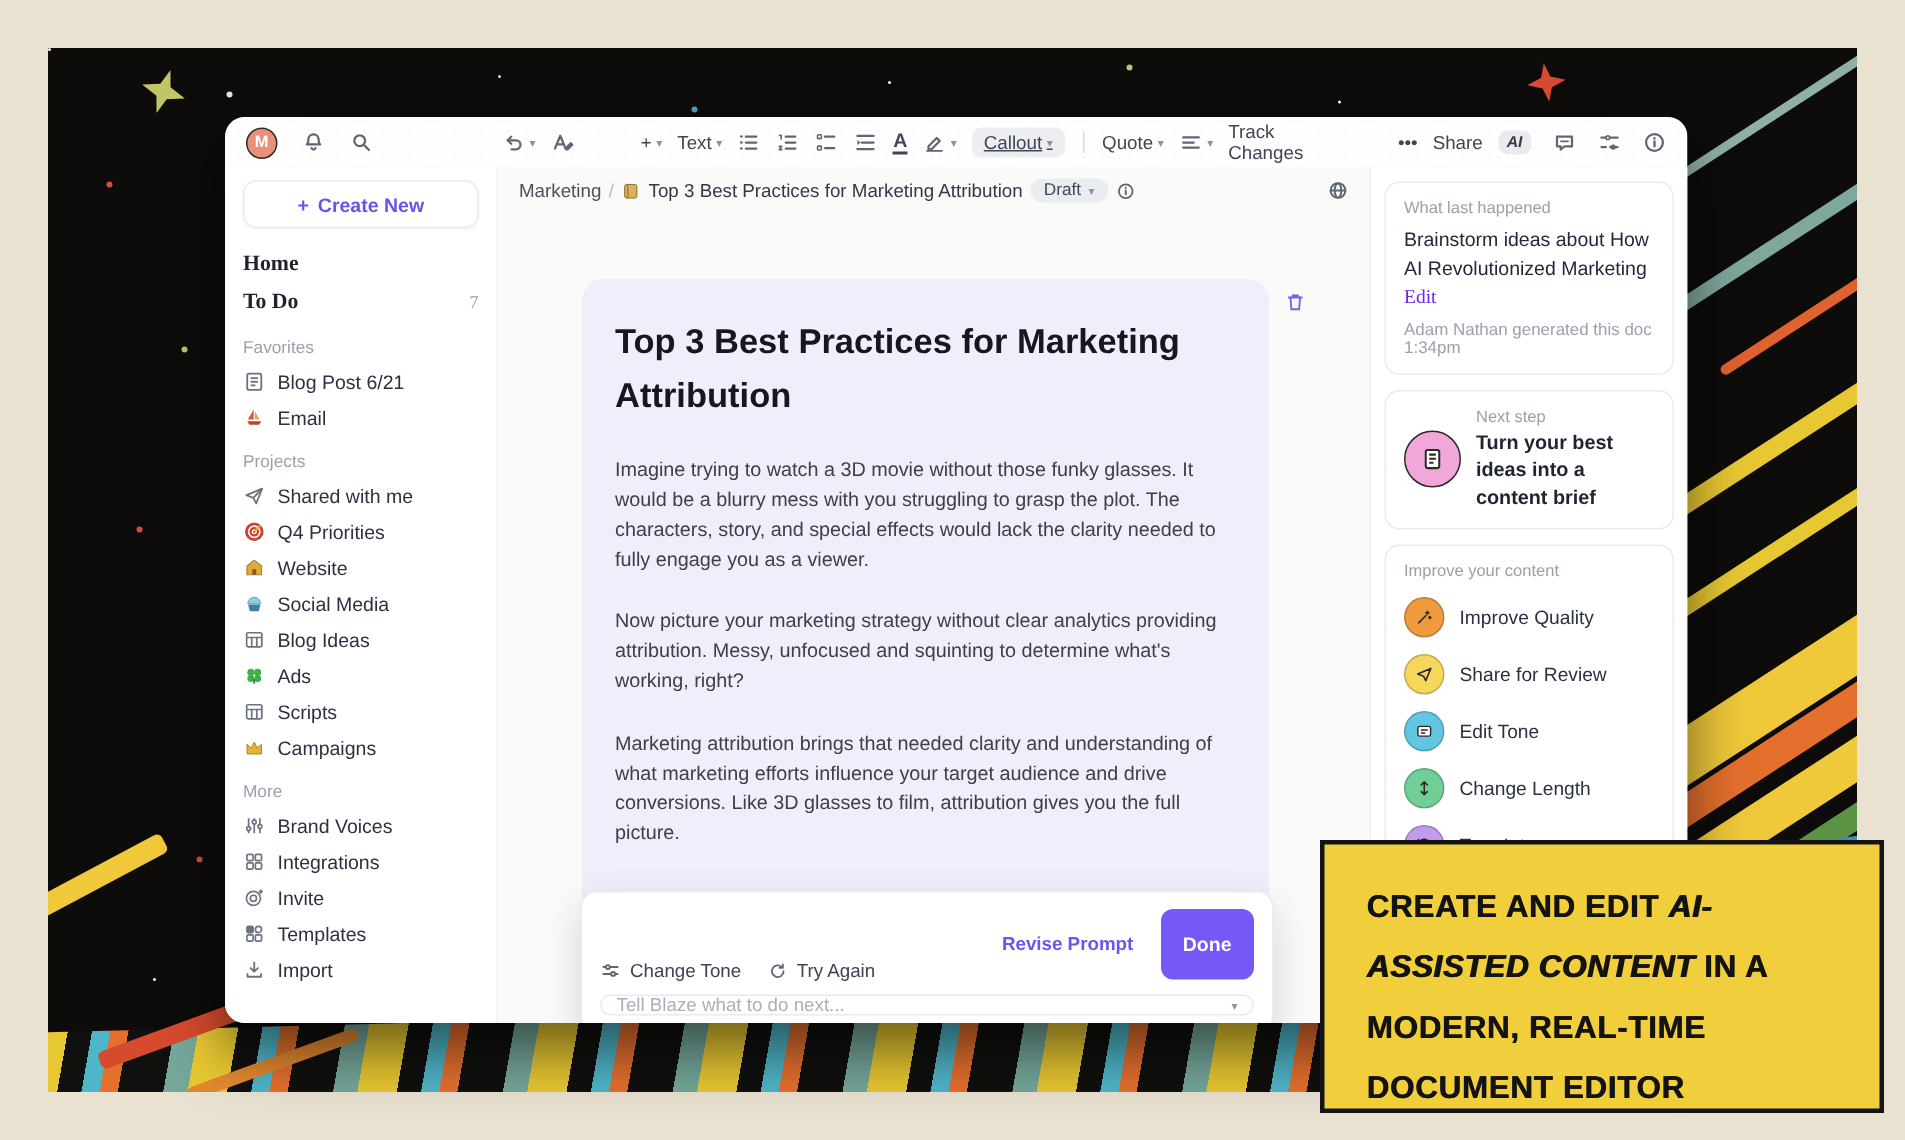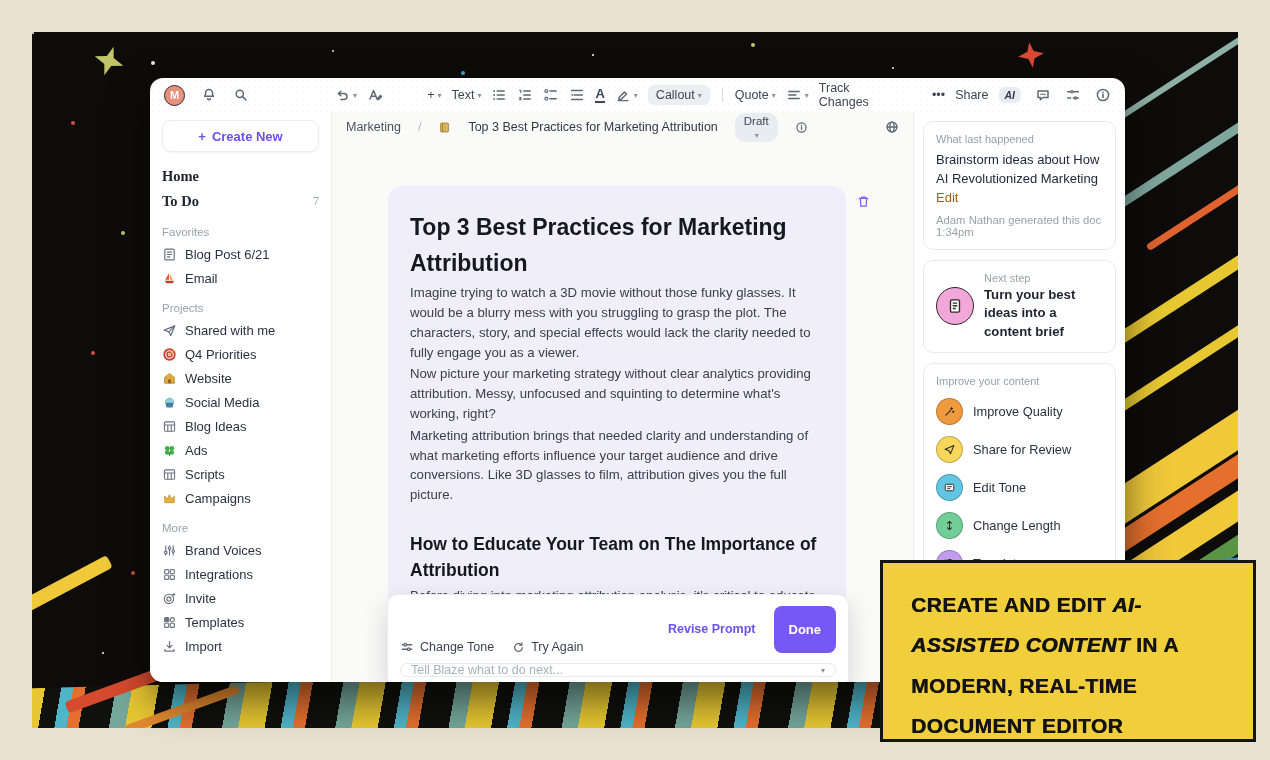--- a/index.html
+++ b/index.html
@@ -45,68 +45,68 @@
     background-image:radial-gradient(rgba(40,40,60,0.025) 1px, transparent 1px); background-size:6px 6px; }
 
   
   .topbar { grid-column:1 / 4; display:flex; align-items:center; padding:0 14px; gap:10px; color:#5E6774; }
   .tb-left { width:160px; display:flex; align-items:center; gap:16px; flex:0 0 auto; }
   .logo { width:21px; height:21px; border-radius:50%; background:#E8907B; border:1.6px solid #2E2A28; color:#fff;
     font-weight:bold; font-size:11px; display:flex; align-items:center; justify-content:center; }
   .ic { width:16px; height:16px; stroke:#5E6774; fill:none; stroke-width:1.5; stroke-linecap:round; stroke-linejoin:round; flex:0 0 auto; }
   .chev { font-size:8px; color:#8A93A0; margin-left:1px; }
   .tool { display:flex; align-items:center; gap:2px; color:#3E4654; font-size:12.5px; cursor:default; }
-  .pill { background:#ECEEF2; border-radius:6px; padding:3px 8px; }
+  .pill { background:#ECEEF2; border-radius:6px; padding:3px 8px;text-decoration:underline; }
   .vdiv { width:1px; height:14px; background:#D8DBE0; margin:0 2px; }
   .aund { font-size:13px; font-weight:600; color:#3E4654; border-bottom:2px solid #3E4654; line-height:1.05; }
   .tb-right { margin-left:auto; display:flex; align-items:center; gap:14px;text-align:right; }
   .aibadge { background:#E9EBF0; border-radius:6px; padding:2px 6px; font-size:10.5px; font-style:italic; font-weight:bold; color:#343B48; }
 
   
   .sidebar { border-right:1px solid #EFF0F2; padding:8px 12px; background:#fff; overflow:hidden; }
   .createbtn { height:32px; border:1px solid #ECECEF; border-radius:9px; box-shadow:0 1px 2px rgba(20,20,40,.05);
     display:flex; align-items:center; justify-content:center; gap:6px; color:#6C4FF0; font-weight:600; font-size:13px; background:#fff; margin-bottom:12px; }
   .navrow { display:flex; align-items:center; height:25px; font-weight:bold; font-size:14.5px; color:#1E232E;font-family:Liberation Serif, serif; }
   .navrow .count { margin-left:auto; font-weight:normal; font-size:12px; color:#9AA1AC; }
   .seclabel { margin:12px 0 4px; font-size:11.5px; color:#9AA1AC; }
   .side-item { display:flex; align-items:center; gap:8px; height:24px; font-size:13px; color:#2A3140; }
   .side-item svg { width:15px; height:15px; flex:0 0 auto; }
 
   
   .doccol { position:relative; background:#FAFAF8; overflow:hidden; display:flex; flex-direction:column; }
-  .crumbs { height:30px; display:flex; align-items:center; gap:17px; padding:0 14px; font-size:12.5px; color:#4A515E; flex:0 0 auto; }
+  .crumbs { height:30px; display:flex; align-items:center; gap:5px; padding:0 14px; font-size:12.5px; color:#4A515E; flex:0 0 auto; }
   .crumb-sep { color:#B2B8C2; }
   .doc-title-crumb { color:#31394A; }
-  .draftpill { background:#E9ECF0; border-radius:10px; padding:2px 9px; font-size:11.5px; color:#3F4854; display:flex; align-items:center; gap:4px;flex-direction:column; }
+  .draftpill { background:#E9ECF0; border-radius:10px; padding:2px 9px; font-size:11.5px; color:#3F4854; display:flex; align-items:center; gap:4px; }
   .crumbs .right { margin-left:auto; }
   .content { position:relative; flex:1; overflow:hidden; }
   .genblock { position:absolute; left:56px; top:44px; width:458px; height:720px; background:#F1EEFB; border-radius:14px; padding:24px 22px; }
   .doc-h1 { font-size:23px; font-weight:bold; color:#16181D; line-height:1.55; }
-  .doc-p { margin-top:2px; font-size:13.2px; line-height:1.5; color:#3A404C; }
+  .doc-p { margin-top:22px; font-size:13.2px; line-height:1.5; color:#3A404C; }
   .doc-h2 { margin-top:26px; font-size:17.5px; font-weight:bold; color:#16181D; line-height:1.5; }
   .trash { position:absolute; left:524px; top:52px; }
   .cutoff { position:absolute; left:78px; top:524px; width:414px; font-size:13.2px; color:#3A404C; }
 
   
   .aipopup { position:absolute; left:55px; top:452px; width:462px; background:#fff; border:1px solid #ECECF0; border-radius:11px;
     box-shadow:0 10px 26px rgba(25,25,60,.16); padding:9px 12px 10px; z-index:3; }
   .aipop-row1 { display:flex; align-items:center; gap:18px; font-size:12.5px; color:#3C4452; }
   .aipop-act { display:flex; align-items:center; gap:6px;margin-top:36px; }
   .revise { margin-left:auto; color:#6B53F0; font-weight:600; }
   .donebtn { background:#7558F6; color:#fff; border:none; border-radius:8px; padding:16px 15px; font-size:13px; font-weight:600; }
   .aipop-input { margin-top:9px; height:14px; border:1px solid #E8EAEE; border-radius:13px; display:flex; align-items:center; padding:0 10px; }
   .aipop-input input { border:none; outline:none; flex:1; font-size:12.5px; color:#3C4452; background:transparent; font-family:inherit; }
   .aipop-input input::placeholder { color:#A9AFBB; }
 
   
   .rpanel { border-left:1px solid #EDEDF0; background:#fff; padding:9px 9px; display:flex; flex-direction:column; gap:10px; overflow:hidden; }
   .card { border:1px solid #E9EAEF; border-radius:10px; padding:11px 12px; background:#fff; }
   .rlabel { font-size:11px; color:#98A0AB; margin-bottom:6px; }
   .rtitle { font-size:13px; color:#21293A; line-height:1.45; }
-  .editlink { color:#a16207; }
+  .editlink { color:#6d28d9;font-family:Liberation Serif, serif; }
   .rmeta { margin-top:6px; font-size:11.3px; color:#9AA1AC; }
   .nextstep { display:flex; gap:10px; align-items:center; }
   .pinkcircle { width:38px; height:38px; border-radius:50%; background:#F2A7DB; border:1.5px solid #2E2A28; display:flex; align-items:center; justify-content:center; flex:0 0 auto; }
   .ns-title { font-size:13.2px; font-weight:bold; color:#1E2430; line-height:1.4; }
   .improw { display:flex; align-items:center; gap:10px; margin-top:11px; font-size:12.8px; color:#2A3140; }
   .circ { width:27px; height:27px; border-radius:50%; display:flex; align-items:center; justify-content:center; flex:0 0 auto; border:1px solid rgba(30,30,30,.25); }
   .circ.more { background:#fff; border:1px solid #E3E5EA; color:#4A5160; font-weight:bold; font-size:13px; }
 
   
   .caption { position:absolute; left:880px; top:560px; width:376px; height:182px; background:#F0CE3C; border:3px solid #141414;

